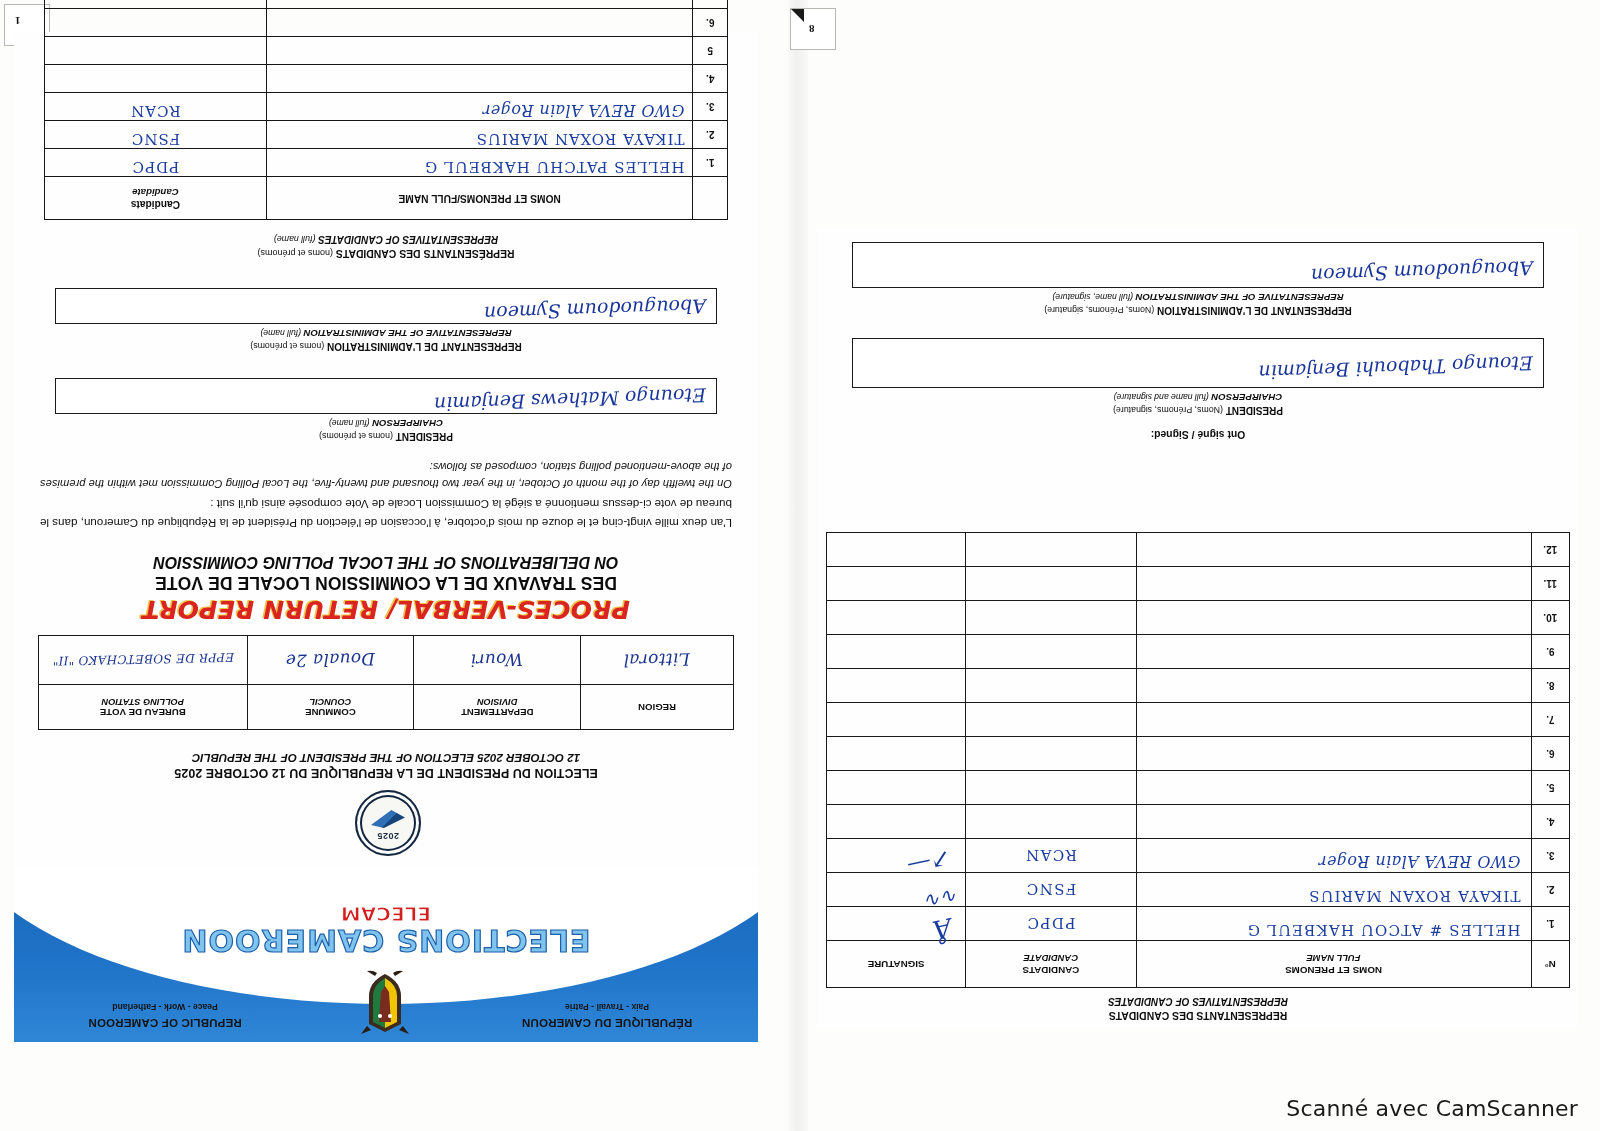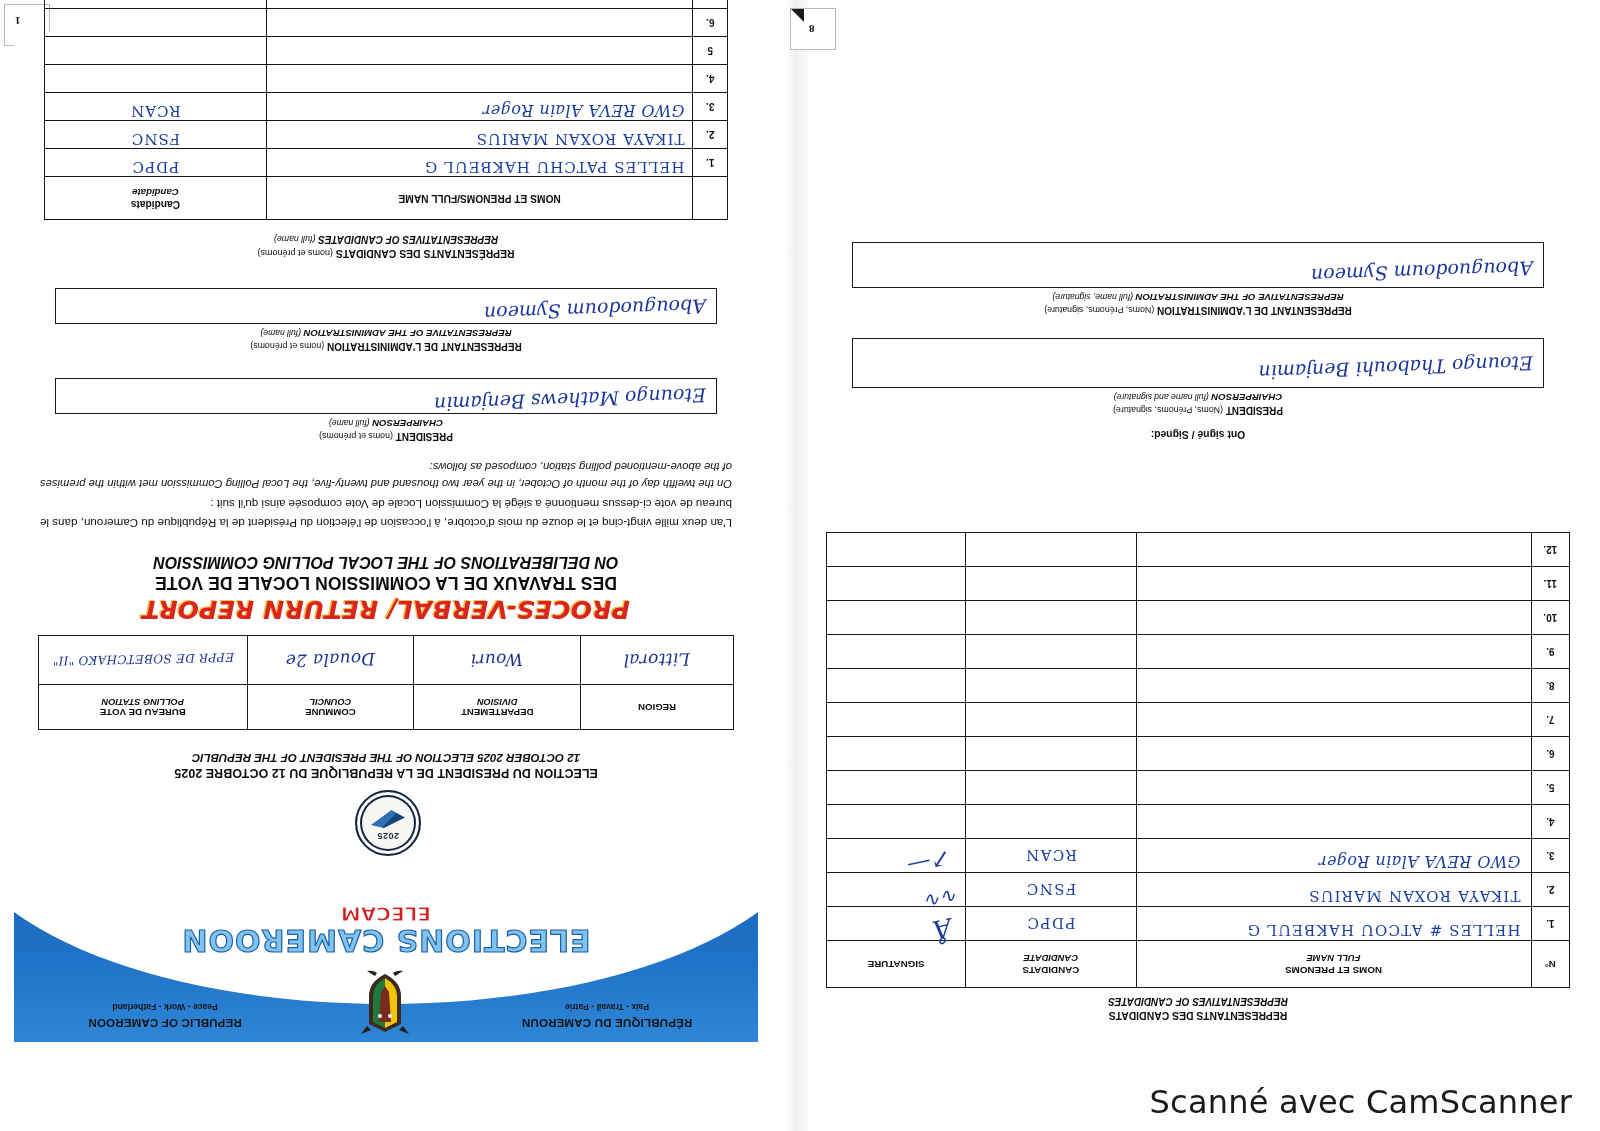--- a/index.html
+++ b/index.html
@@ -288,23 +288,23 @@
 
   .r-signed{
     position:absolute;left:0;width:760px;text-align:center;
   }
   .r-signed .ontop{
     font-size:10.4px;font-weight:700;color:#0d0d0d;
   }
 
   
   .camscanner{
-    position:absolute;right:28px;bottom:10px;
+    position:absolute;right:22px;bottom:10px;
     font-family:"DejaVu Sans", sans-serif;
-    font-size:32px;color:#1a1a1a;letter-spacing:.2px;
+    font-size:22px;color:#1a1a1a;letter-spacing:.2px;
   }
   .fold-shadow{
     position:absolute;left:786px;top:0;width:22px;height:1131px;
     background:linear-gradient(90deg,rgba(0,0,0,0) 0%,rgba(0,0,0,.05) 45%,rgba(0,0,0,.02) 100%);
   }
 </style>
 </head>
 <body>
 
 <div class="scan-surface"></div>

